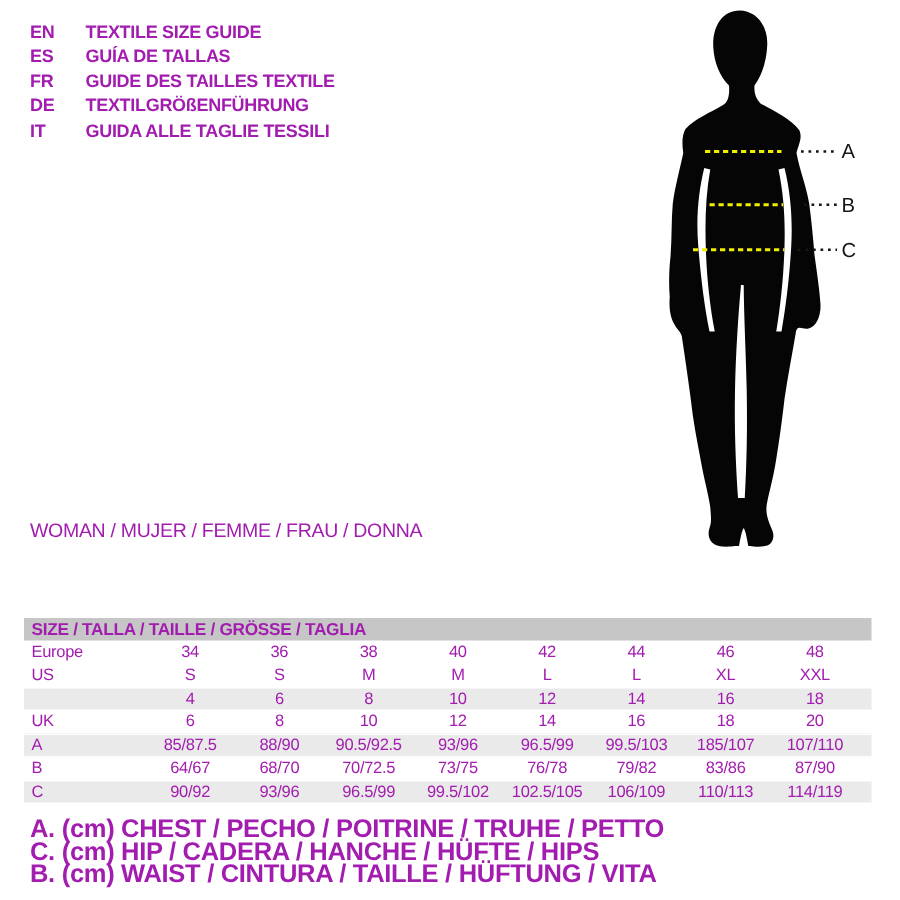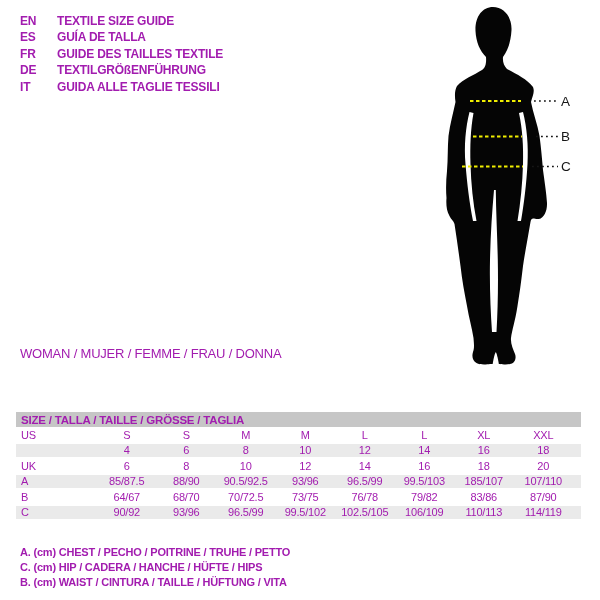--- a/index.html
+++ b/index.html
@@ -32,33 +32,33 @@
   .t-row{
     display:grid;grid-template-columns:81px repeat(8,59.5px) 1fr;
     height:15.5px;align-items:center;
   }
   .t-row.shaded{background:#eaeaea;box-shadow:inset 0 1px 0 #fff, inset 0 -1px 0 #fff;}
   .t-label{padding-left:5px;white-space:nowrap;}
   .t-val{text-align:center;white-space:nowrap;}
   
   .legend{
     position:absolute;left:20px;top:545px;
-    font-weight:bold;font-size:11px;line-height:15.2px;letter-spacing:-0.2px;white-space:nowrap;
+    font-weight:bold;font-size:17px;line-height:15.2px;letter-spacing:-0.2px;white-space:nowrap;
   }
 </style>
 </head>
 <body>
 
 <div class="page">
 
   <div class="lang-list">
       <div>EN</div>
       <div>TEXTILE SIZE GUIDE</div>
       <div>ES</div>
-      <div>GUÍA DE TALLA</div>
+      <div>GUÍA DE TALLAS</div>
       <div>FR</div>
       <div>GUIDE DES TAILLES TEXTILE</div>
       <div>DE</div>
       <div>TEXTILGRÖßENFÜHRUNG</div>
       <div>IT</div>
       <div>GUIDA ALLE TAGLIE TESSILI</div>
     </div>
 
   <svg class="figure" viewBox="0 0 190 380" xmlns="http://www.w3.org/2000/svg" aria-hidden="true">
 
@@ -129,20 +129,31 @@
       <text class="marker-letter" x="151" y="171">C</text>
     </g>
   </svg>
 
   <div class="woman-line">WOMAN / MUJER / FEMME / FRAU / DONNA</div>
 
   <div class="size-table">
     <div class="t-header">SIZE / TALLA / TAILLE / GRÖSSE / TAGLIA</div>
     <div class="t-body">
         <div class="t-row">
+          <div class="t-label">Europe</div>
+          <div class="t-val">34</div>
+          <div class="t-val">36</div>
+          <div class="t-val">38</div>
+          <div class="t-val">40</div>
+          <div class="t-val">42</div>
+          <div class="t-val">44</div>
+          <div class="t-val">46</div>
+          <div class="t-val">48</div>
+        </div>
+        <div class="t-row">
           <div class="t-label">US</div>
           <div class="t-val">S</div>
           <div class="t-val">S</div>
           <div class="t-val">M</div>
           <div class="t-val">M</div>
           <div class="t-val">L</div>
           <div class="t-val">L</div>
           <div class="t-val">XL</div>
           <div class="t-val">XXL</div>
         </div>

